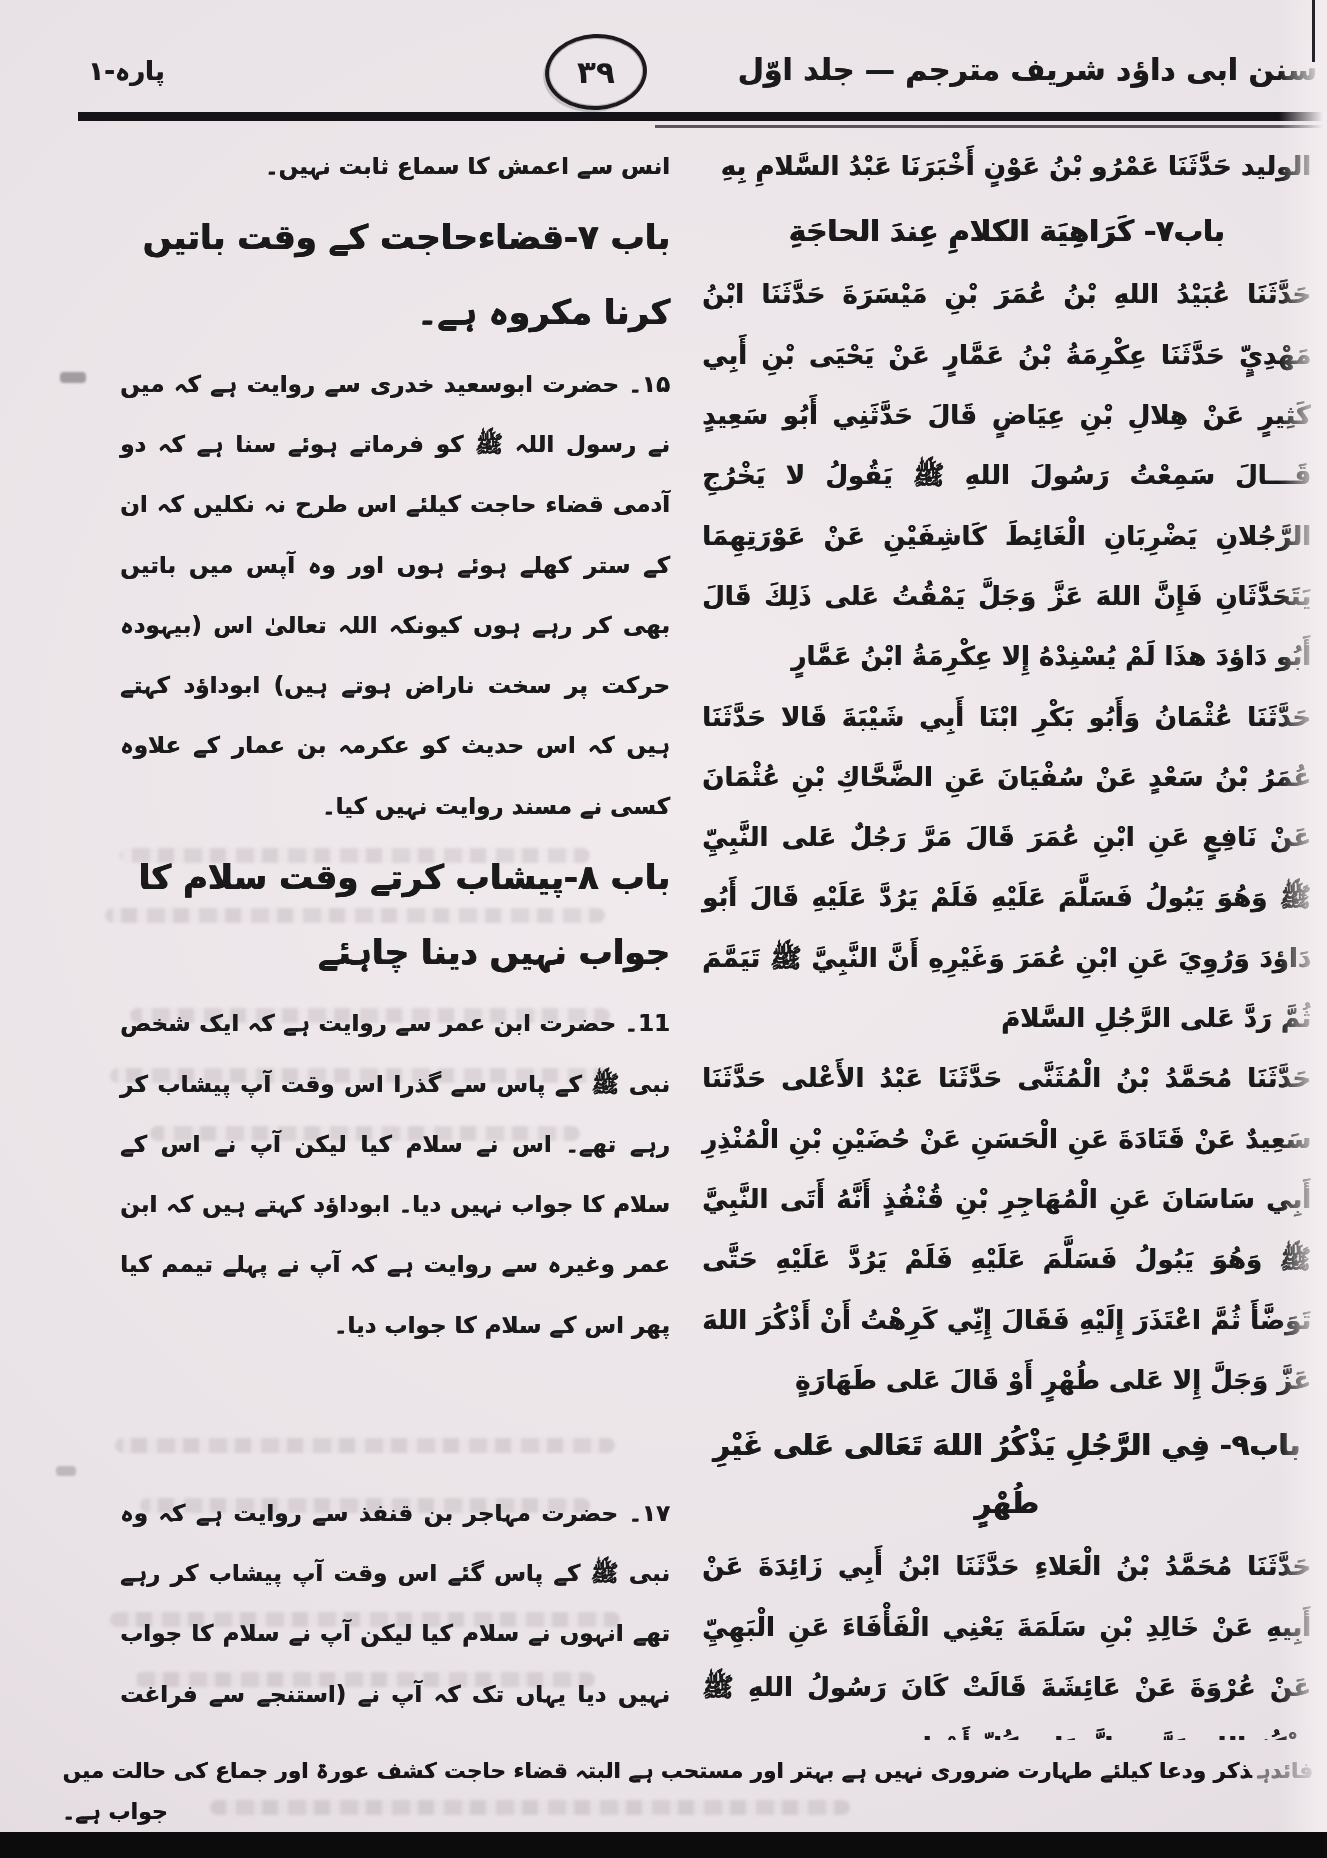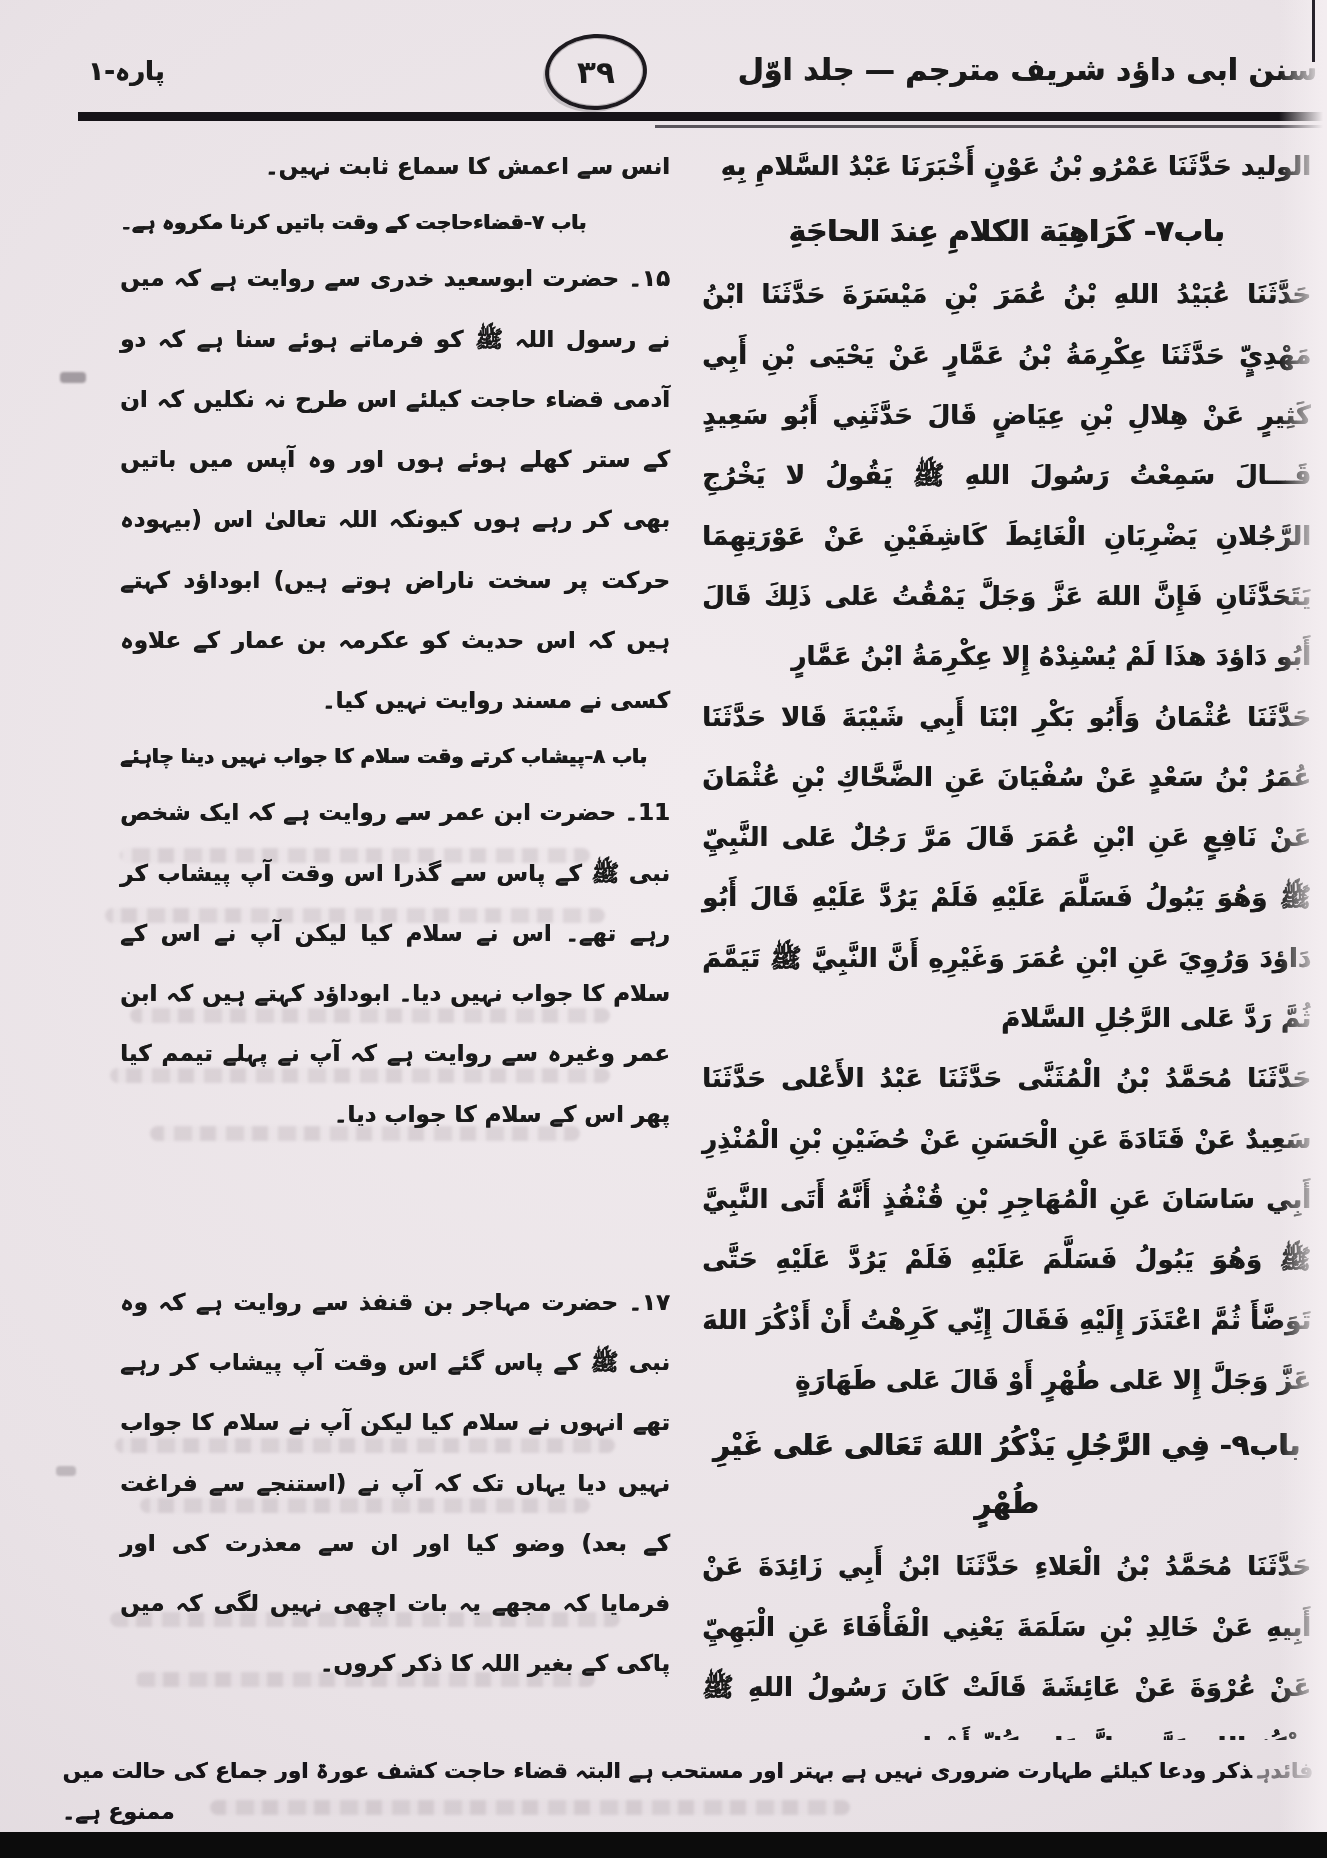--- a/index.html
+++ b/index.html
@@ -42,21 +42,21 @@
   .col{direction:rtl;margin-left:32px;}
   .col-arabic{width:618px;}
   .col-urdu{width:558px;}
   .blk{margin:0;}
   .col-arabic .para{font-size:26px;line-height:2.32;font-weight:700;text-align:justify;
     text-shadow:.5px 0 0 currentColor;}
   .col-arabic .heading{font-size:29px;line-height:2.0;font-weight:700;text-align:center;
     margin:6px 0 4px;text-shadow:.9px 0 0 currentColor,0 .4px 0 currentColor;}
   .col-urdu .para{font-size:23px;line-height:2.62;font-weight:700;text-align:justify;
     text-shadow:.4px 0 0 currentColor;}
-  .col-urdu .heading{font-size:20px;line-height:2.2;font-weight:700;text-align:left;
+  .col-urdu .heading{font-size:34px;line-height:2.2;font-weight:700;text-align:right;
     margin:4px 0;text-shadow:.9px 0 0 currentColor,0 .4px 0 currentColor;}
   .col .spacer{height:128px;}
   
   .footer{position:absolute;left:62px;right:14px;bottom:34px;direction:rtl;z-index:2;
     font-weight:700;color:#171519;}
   .footer-line1{font-size:21.5px;white-space:nowrap;overflow:hidden;text-align:right;
     text-shadow:.4px 0 0 currentColor;}
   .footer-lead{opacity:.5;filter:blur(.6px);margin-left:6px;}
   .footer-line2{margin-top:16px;text-align:left;font-size:22px;text-shadow:.4px 0 0 currentColor;}
 </style>
@@ -102,19 +102,19 @@
         <div class="blk para">۱۵۔ حضرت ابوسعید خدری سے روایت ہے کہ میں نے رسول اللہ ﷺ کو فرماتے ہوئے سنا ہے کہ دو آدمی قضاء حاجت کیلئے اس طرح نہ نکلیں کہ ان کے ستر کھلے ہوئے ہوں اور وہ آپس میں باتیں بھی کر رہے ہوں کیونکہ اللہ تعالیٰ اس (بیہودہ حرکت پر سخت ناراض ہوتے ہیں) ابوداؤد کہتے ہیں کہ اس حدیث کو عکرمہ بن عمار کے علاوہ کسی نے مسند روایت نہیں کیا۔</div>
         <div class="blk heading">باب ۸-پیشاب کرتے وقت سلام کا جواب نہیں دینا چاہئے</div>
         <div class="blk para">11۔ حضرت ابن عمر سے روایت ہے کہ ایک شخص نبی ﷺ کے پاس سے گذرا اس وقت آپ پیشاب کر رہے تھے۔ اس نے سلام کیا لیکن آپ نے اس کے سلام کا جواب نہیں دیا۔ ابوداؤد کہتے ہیں کہ ابن عمر وغیرہ سے روایت ہے کہ آپ نے پہلے تیمم کیا پھر اس کے سلام کا جواب دیا۔</div>
         <div class="blk spacer"></div>
         <div class="blk para">۱۷۔ حضرت مہاجر بن قنفذ سے روایت ہے کہ وہ نبی ﷺ کے پاس گئے اس وقت آپ پیشاب کر رہے تھے انہوں نے سلام کیا لیکن آپ نے سلام کا جواب نہیں دیا یہاں تک کہ آپ نے (استنجے سے فراغت کے بعد) وضو کیا اور ان سے معذرت کی اور فرمایا کہ مجھے یہ بات اچھی نہیں لگی کہ میں پاکی کے بغیر اللہ کا ذکر کروں۔</div>
       </div>
   </div>
 
   <div class="footer">
     <div class="footer-line1"><span class="footer-lead">فائدہ</span><span>ذکر ودعا کیلئے طہارت ضروری نہیں ہے بہتر اور مستحب ہے البتہ قضاء حاجت کشف عورۃ اور جماع کی حالت میں کسی طرح کا بھی ذکر الٰہی</span></div>
-    <div class="footer-line2">ممنوع ہے۔</div>
+    <div class="footer-line2">جواب ہے۔</div>
   </div>
 
   <div class="right-gutter"></div>
   <div class="corner-line"></div>
   <div class="bottom-band"></div>
 </div>
 
 </body></html>

